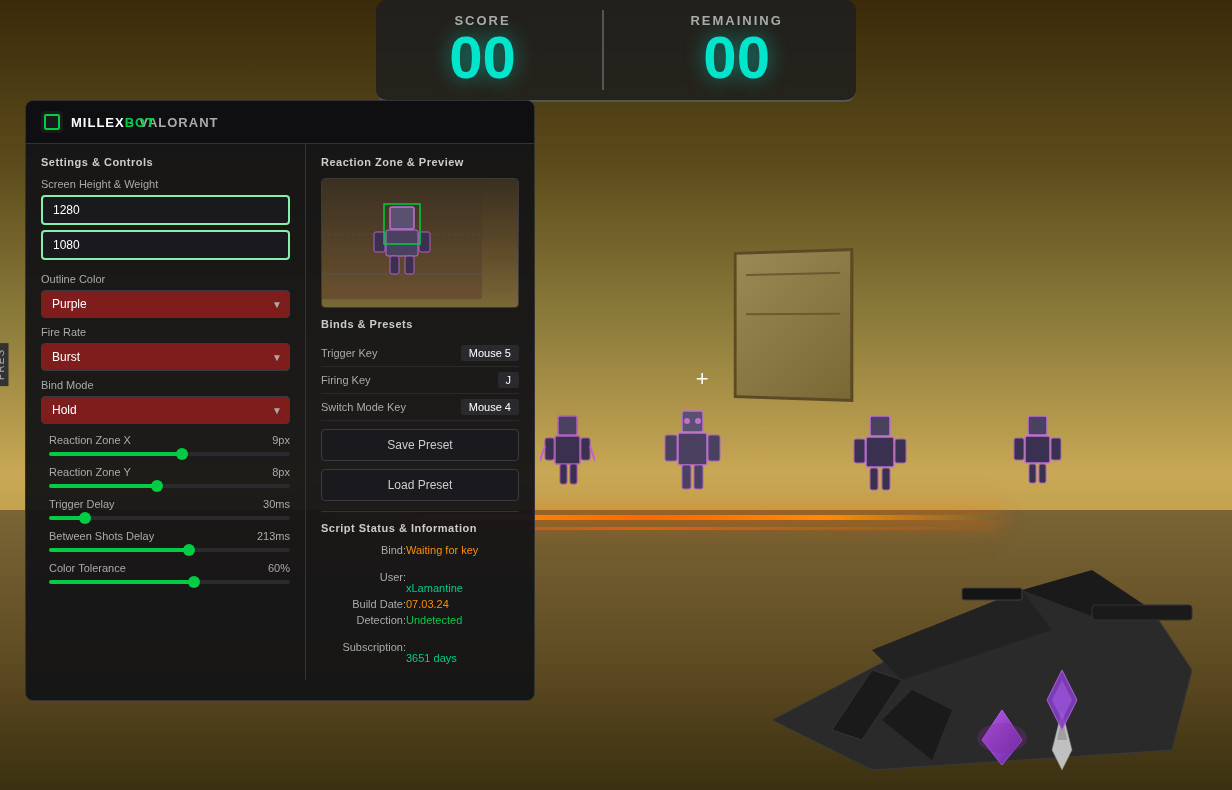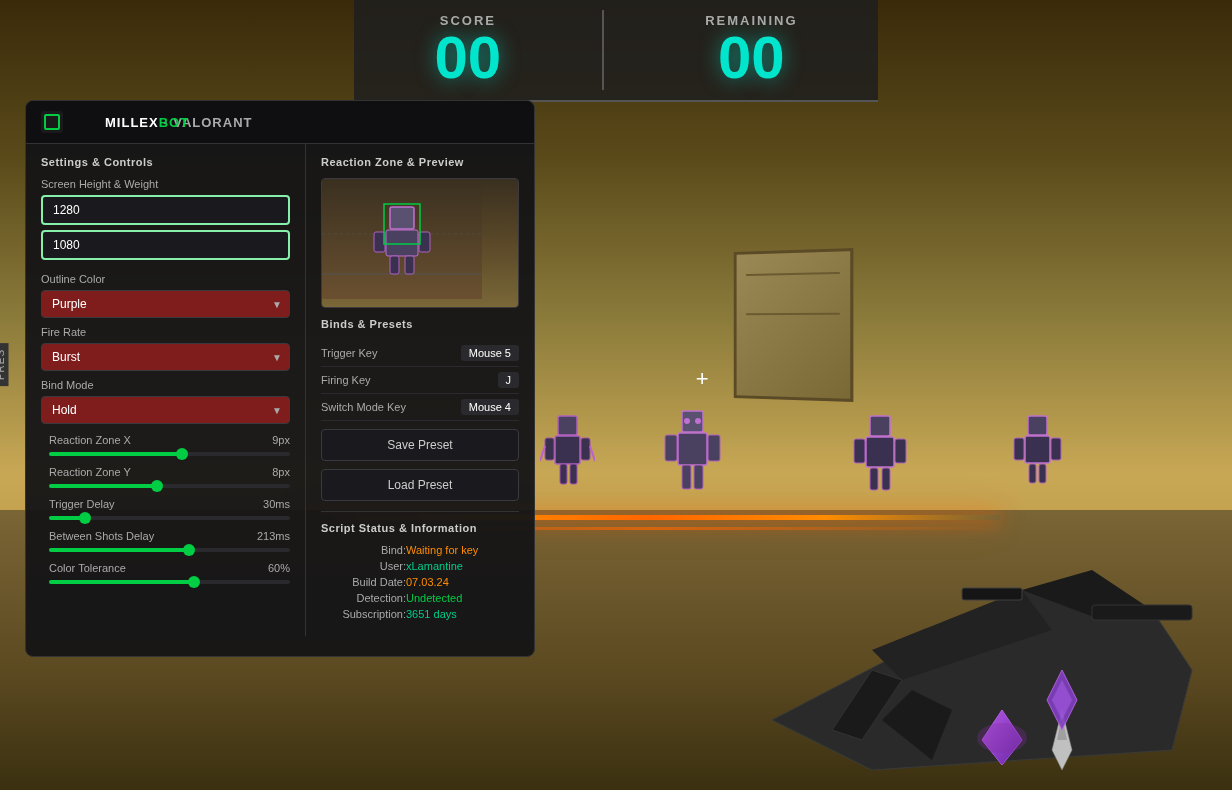--- a/index.html
+++ b/index.html
@@ -21,29 +21,30 @@
       background: linear-gradient(180deg, #3a2a0a 0%, #5a4a1a 20%, #8a7a3a 40%, #c8a855 60%, #b89040 80%, #6a5020 100%);
       z-index: 0;
     }
 
     
     .scoreboard {
       position: absolute;
       top: 0;
       left: 50%;
       transform: translateX(-50%);
-      width: 524px;
+      width: 480px;
       background: rgba(30,30,30,0.85);
       border-bottom: 2px solid #555;
       display: flex;
       flex-direction: row;
       justify-content: space-around;
       align-items: center;
       padding: 10px 30px;
       z-index: 1;
+      border-radius: 11px;
     }
     .score-section {
       display: flex;
       flex-direction: column;
       align-items: center;
     }
     .score-label {
       color: #aaa;
       font-size: 13px;
       letter-spacing: 2px;
@@ -83,21 +84,20 @@
     }
 
     
     .panel-header {
       display: flex;
       align-items: center;
       padding: 10px 15px;
       border-bottom: 1px solid #333;
       background: rgba(15,15,17,0.98);
       border-radius: 8px 8px 0 0;
-      gap: 34px;
     }
     .panel-logo {
       width: 22px;
       height: 22px;
       background: #1a1a1a;
       border-radius: 3px;
       display: flex;
       align-items: center;
       justify-content: center;
       margin-right: 8px;
@@ -311,21 +311,21 @@
     }
     .status-key {
       font-size: 11px;
       color: #aaa;
       width: 85px;
     }
     .status-val {
       font-size: 11px;
     }
     .status-val.orange { color: #ff8c00; }
-    .status-val.cyan { color: #00cc88; }
+    .status-val.cyan { color: #00cc88; margin-top: 22px; }
     .status-val.green { color: #00cc44; }
 
     
     .preset-edge-label {
       position: absolute;
       left: 0;
       top: 45%;
       transform: rotate(-90deg) translateX(-50%);
       transform-origin: left center;
       background: #333;

